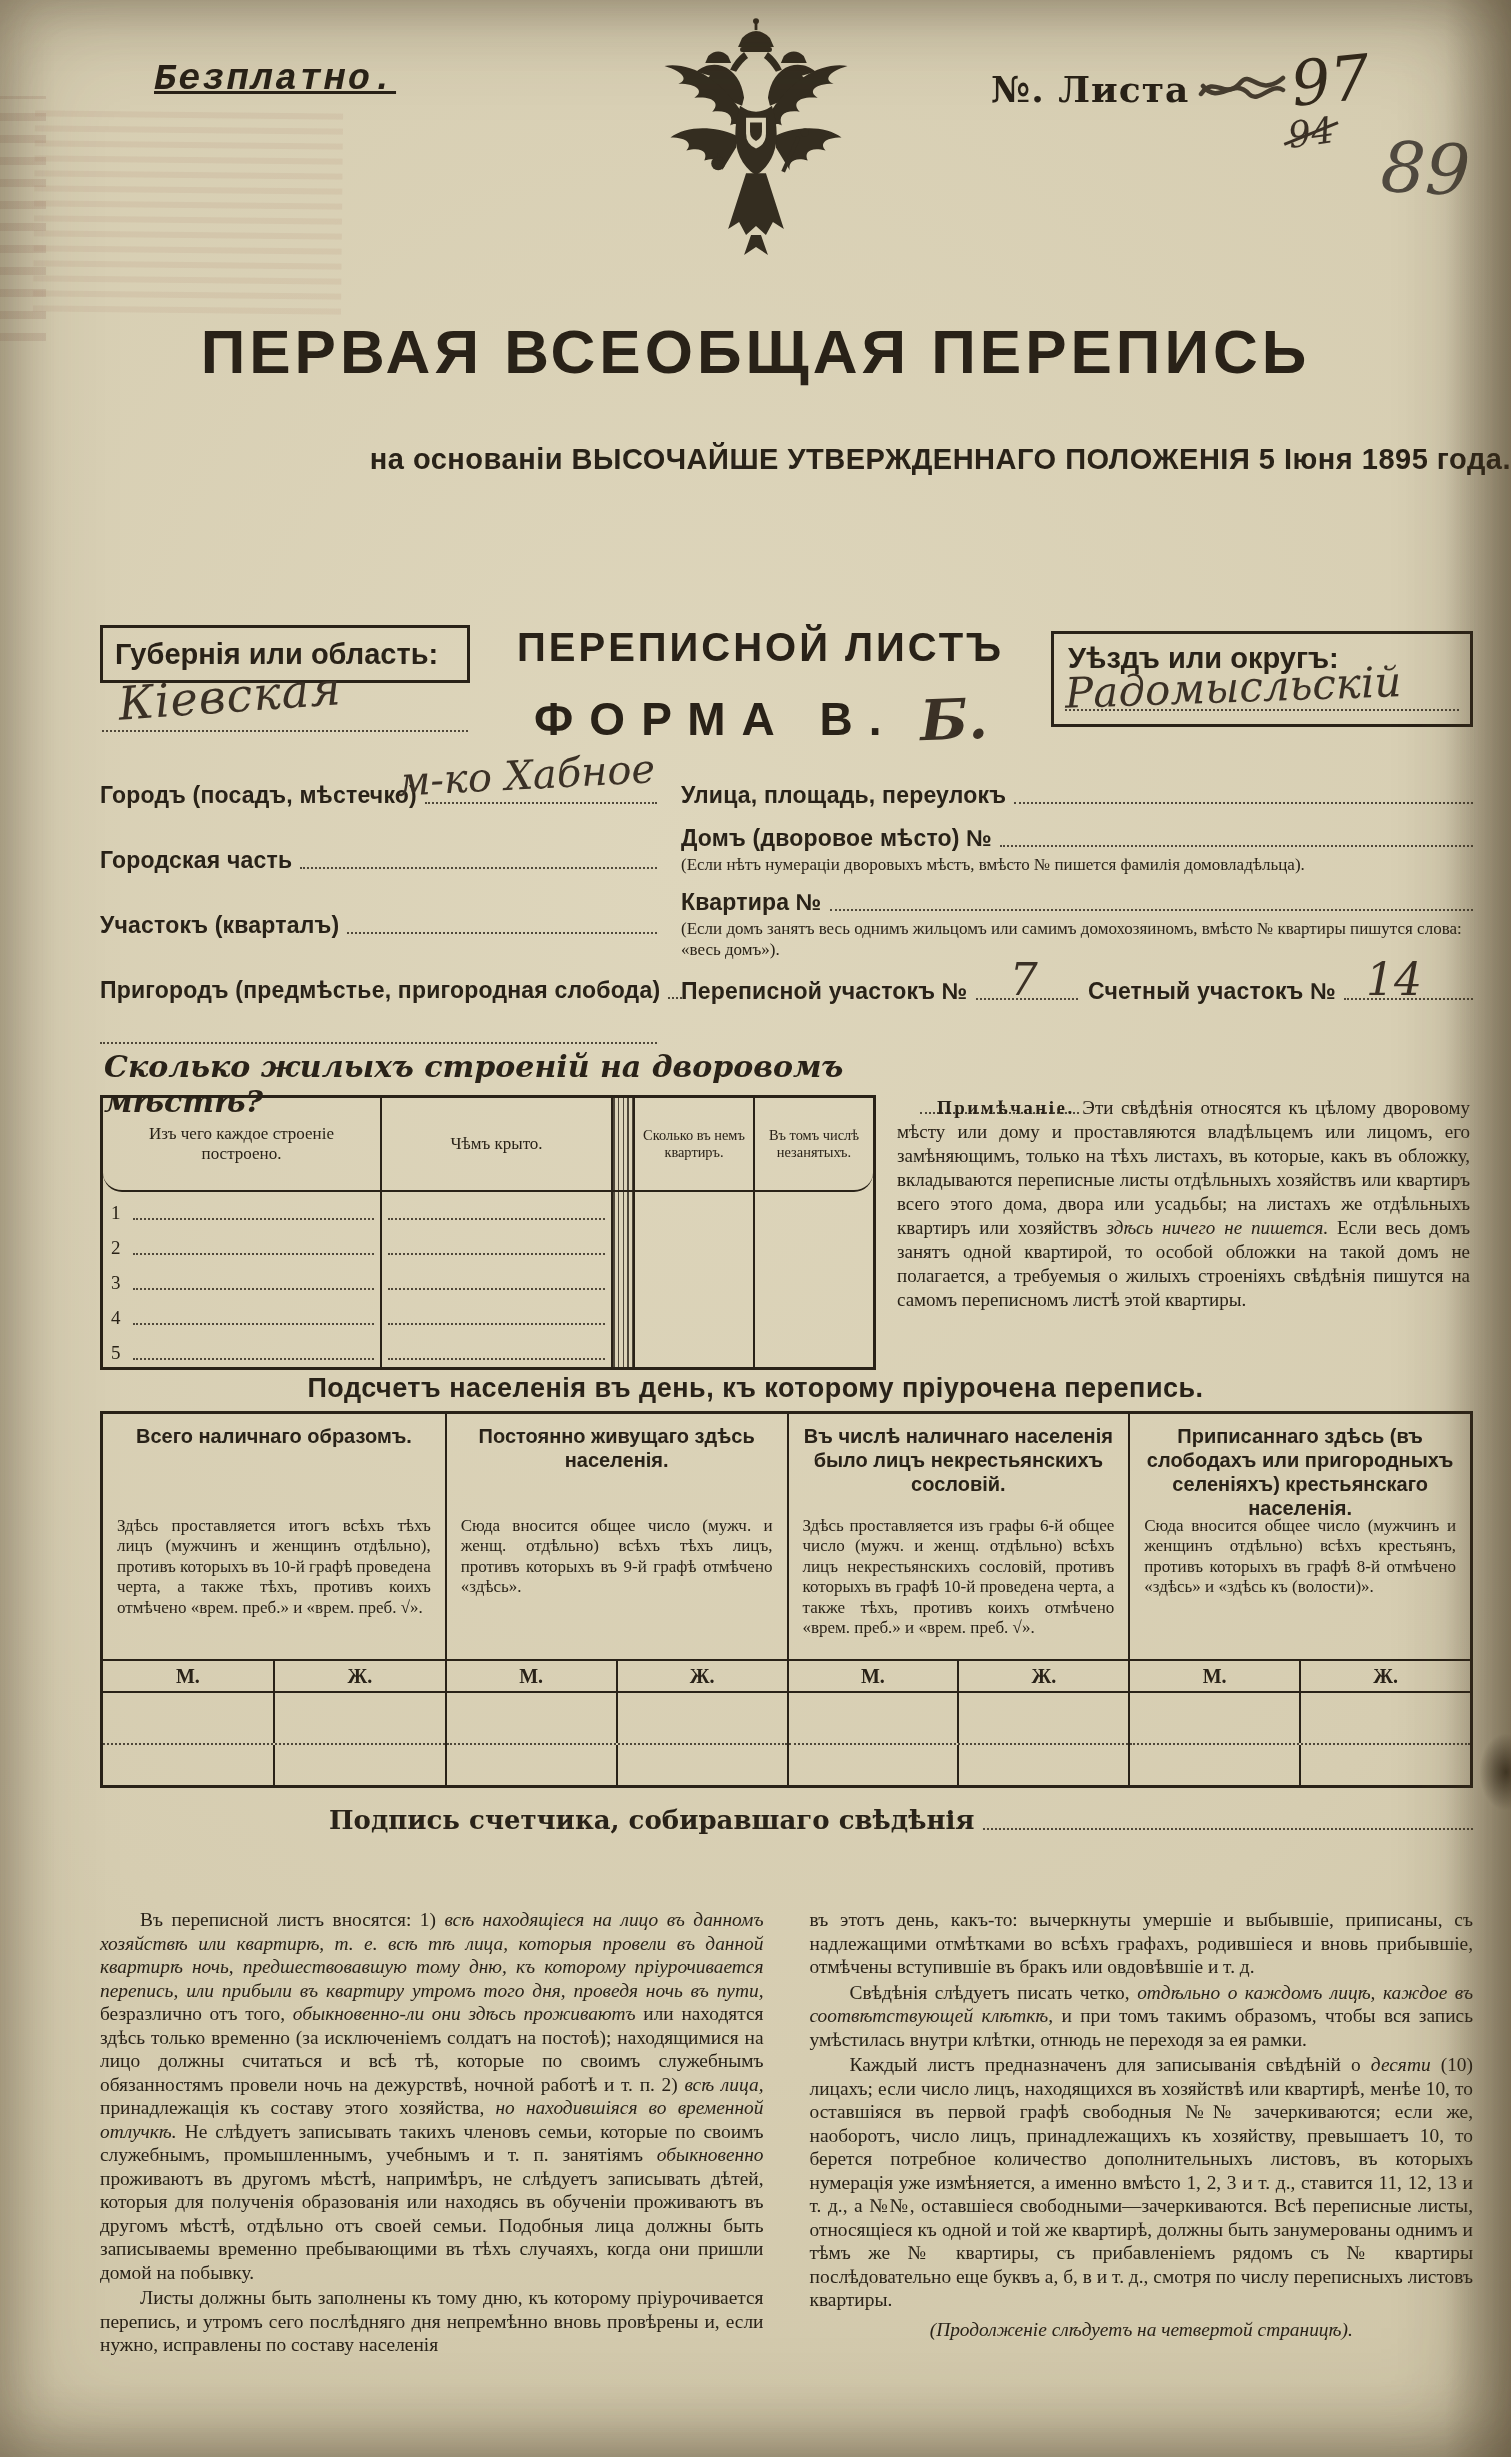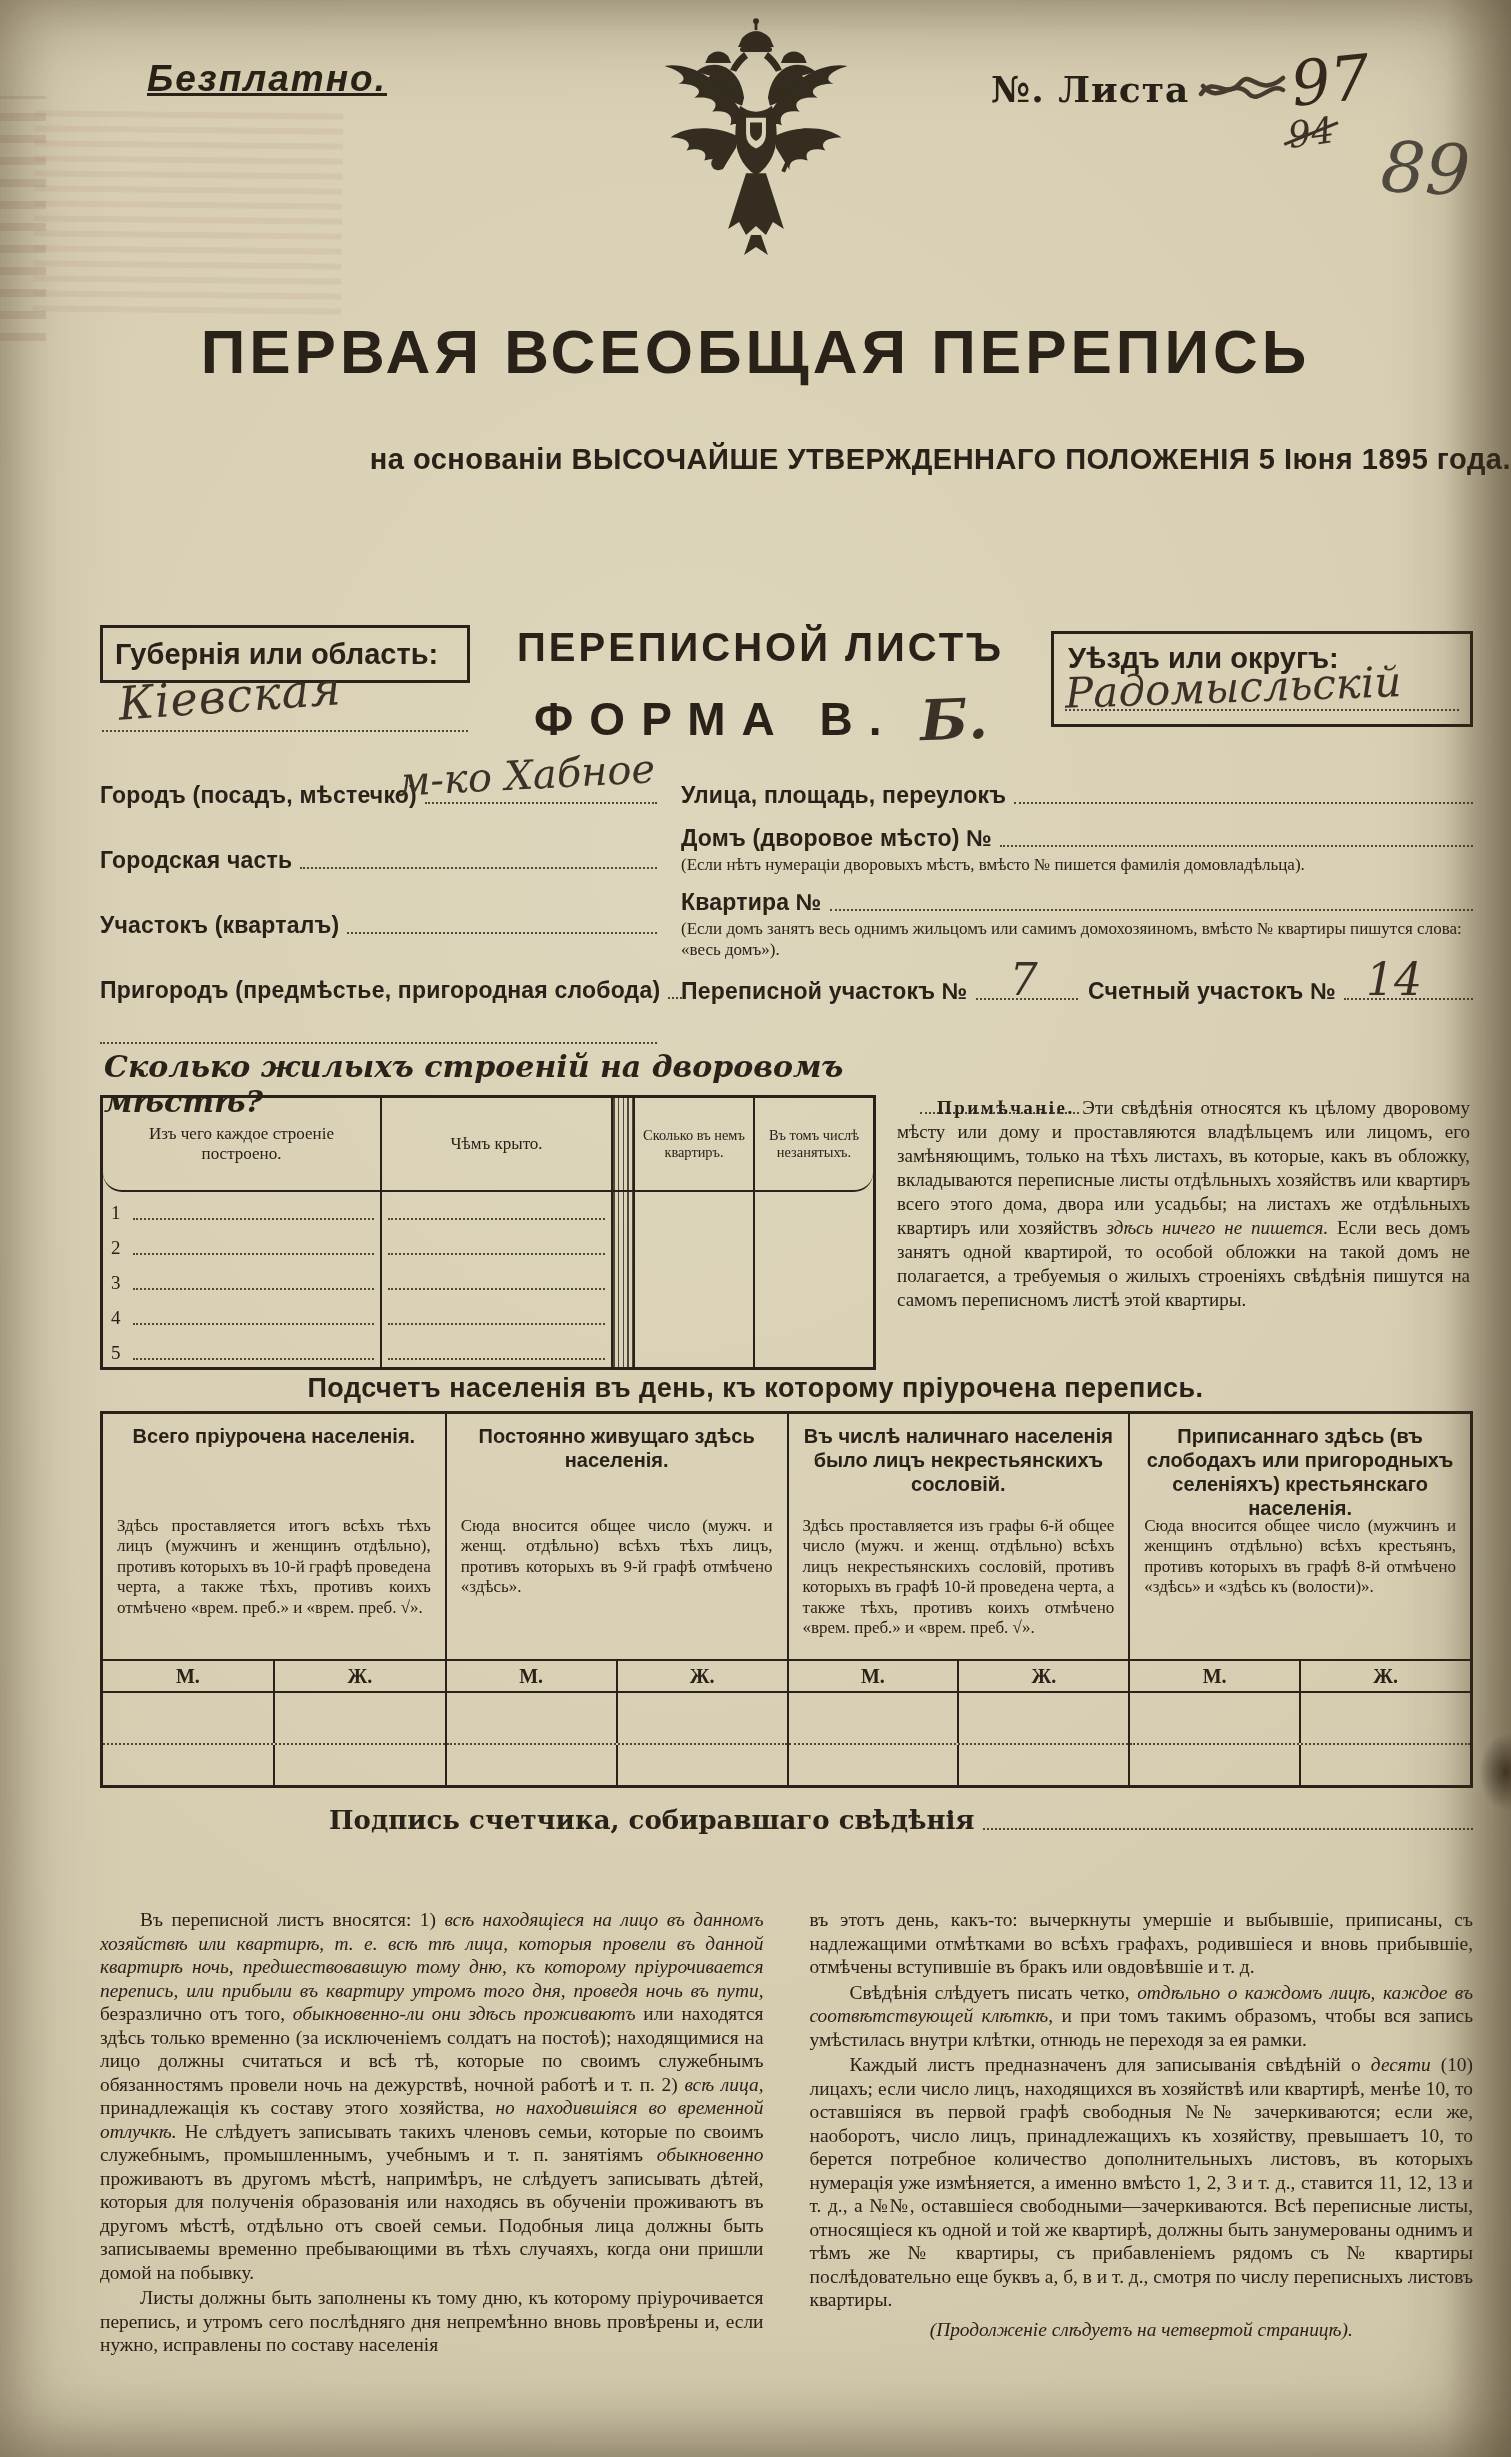--- a/index.html
+++ b/index.html
@@ -25,22 +25,22 @@
     background:radial-gradient(ellipse at 85% 50%, rgba(25,18,10,.78), rgba(25,18,10,0) 70%); }
   .bleed-a{ position:absolute; left:34px; top:111px; width:308px; height:211px; opacity:.55; pointer-events:none;
     background:repeating-linear-gradient(0deg, transparent 0 9px, rgba(146,76,58,.14) 9px 15px);
     filter:blur(0.6px); transform:rotate(.6deg); }
   .bleed-b{ position:absolute; left:0; top:96px; width:46px; height:259px; opacity:.6; pointer-events:none;
     background:repeating-linear-gradient(0deg, transparent 0 14px, rgba(120,60,48,.20) 14px 22px); }
 
   .hw{ font-family:"DejaVu Serif", serif; font-style:italic; color:var(--hw); }
 
   
-  .free-label{ position:absolute; left:147px; top:58px;
-    font-family:Liberation Sans, sans-serif; font-style:italic; font-weight:700; font-size:37px;
+  .free-label{ position:absolute; left:154px; top:58px;
+    font-family:Liberation Mono, monospace; font-style:italic; font-weight:700; font-size:37px;
     letter-spacing:2px; text-decoration:underline;text-align:right; }
   .eagle{ position:absolute; left:50%; top:14px; transform:translateX(-50%); opacity:.95; }
 
   .sheet-area{ position:absolute; right:36px; top:50px; width:484px; height:199px; }
   .sheet-line1{ display:flex; align-items:baseline; }
   .sheet-label{ font-family:"DejaVu Serif", serif; font-weight:700; font-size:36px; letter-spacing:1px; }
   .scribble{ margin-left:8px; position:relative; top:6px; }
   .sheet-main{ font-size:62px; margin-left:4px; transform:rotate(-6deg); color:#332a1d; line-height:1; }
   .sheet-crossed{ position:absolute; left:297px; top:62px; font-size:36px; transform:rotate(-8deg); }
   .sheet-crossed::after{ content:""; position:absolute; left:-6px; right:-6px; top:48%;
@@ -351,21 +351,21 @@
       <div class="cell"></div>
     </div>
   </div>
 
   <div class="prim"><span class="seg-b seg-sp">Примѣчаніе.</span><span> Эти свѣдѣнія относятся къ цѣлому дворовому мѣсту или дому и проставляются владѣльцемъ или лицомъ, его замѣняющимъ, только на тѣхъ листахъ, въ которые, какъ въ обложку, вкладываются переписные листы отдѣльныхъ хозяйствъ или квартиръ всего этого дома, двора или усадьбы; на листахъ же отдѣльныхъ квартиръ или хозяйствъ </span><span class="seg-i">здѣсь ничего не пишется.</span><span> Если весь домъ занятъ одной квартирой, то особой обложки на такой домъ не полагается, а требуемыя о жилыхъ строеніяхъ свѣдѣнія пишутся на самомъ переписномъ листѣ этой квартиры.</span></div>
 
   <div class="ct-title">Подсчетъ населенія въ день, къ которому пріурочена перепись.</div>
 
   <div class="ct">
     <div class="cg">
-      <div class="cg-head">Всего пріурочена населенія.</div>
+      <div class="cg-head">Всего наличнаго образомъ.</div>
       <div class="cg-desc">Здѣсь проставляется итогъ всѣхъ тѣхъ лицъ (мужчинъ и женщинъ отдѣльно), противъ которыхъ въ 10-й графѣ проведена черта, а также тѣхъ, противъ коихъ отмѣчено «врем. преб.» и «врем. преб. √».</div>
       <div class="cg-mf">
         <span class="mf">М.</span>
         <span class="mf">Ж.</span>
       </div>
       <div class="cg-r cg-r1">
           <span class="half"></span>
           <span class="half"></span>
         </div>
       <div class="cg-r cg-r2">

